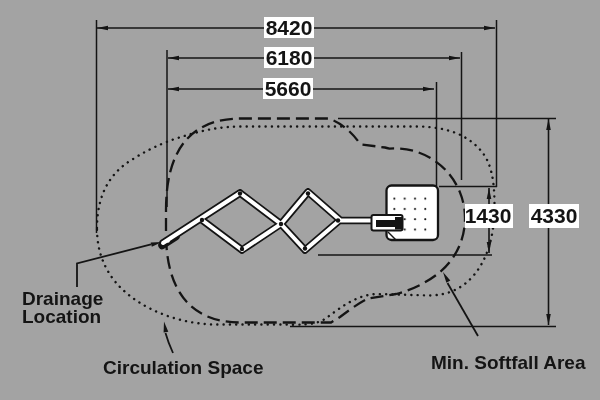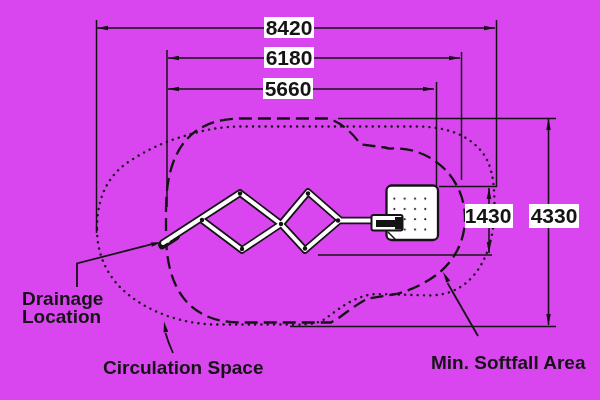--- a/index.html
+++ b/index.html
@@ -4,21 +4,21 @@
 <style>
   html, body {
     margin: 0;
     padding: 0;
     background: #ffffff;
   }
   .stage {
     position: relative;
     width: 600px;
     height: 400px;
-    background: #d946ef;
+    background: #a3a3a3;
     overflow: hidden;
     font-family: "Liberation Sans", sans-serif;
   }
   svg { display: block; }
   .dim-text {
     font-family: "Liberation Sans", sans-serif;
     font-size: 21px;
     font-weight: bold;
     fill: #141414;
   }

